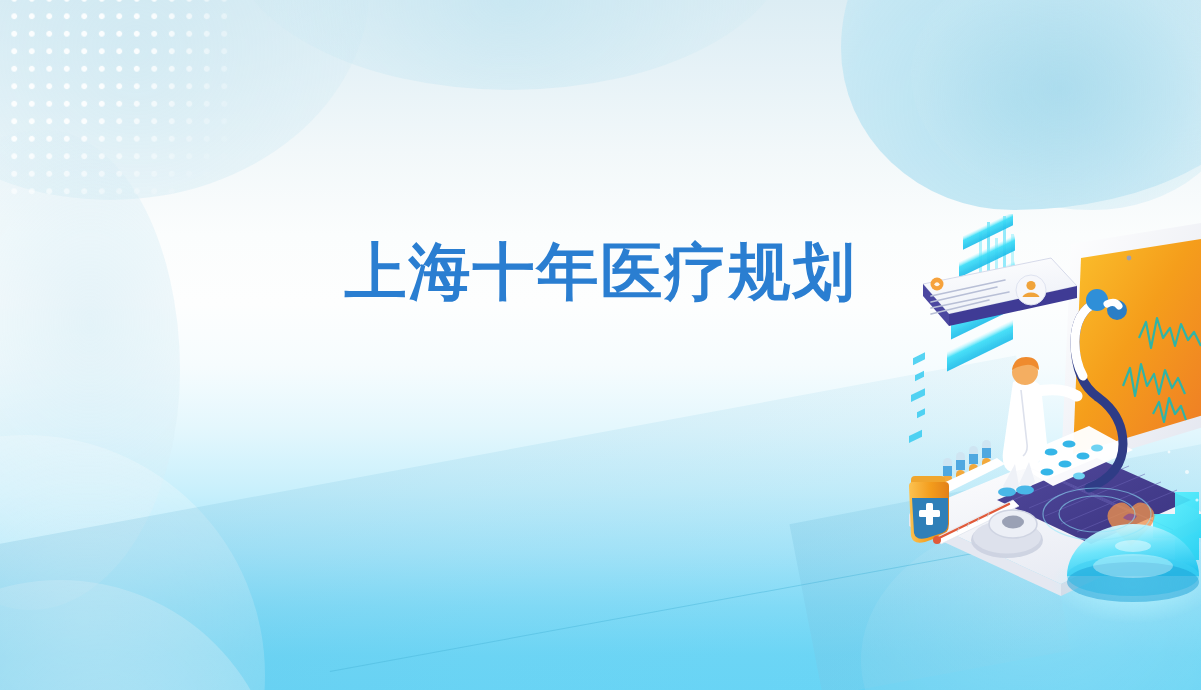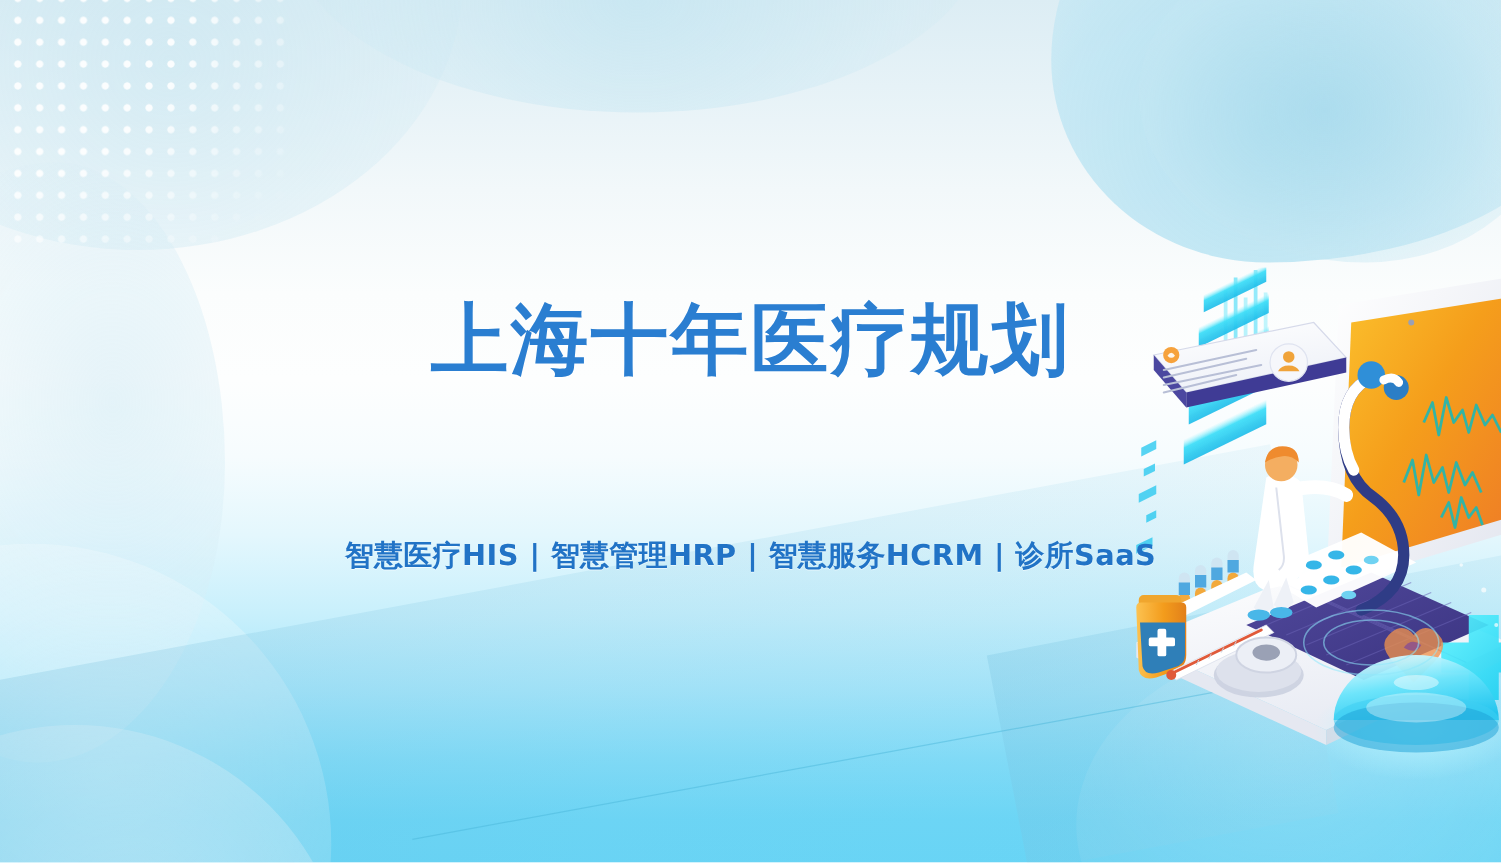--- a/index.html
+++ b/index.html
@@ -396,16 +396,15 @@
         <circle cx="268" cy="238" r="1.4"></circle>
         <circle cx="296" cy="286" r="1.6"></circle>
       </g>
     </svg>
   </div>
 
   <div class="text-block">
     <h1 class="headline">
       <span class="l1">上海十年医疗规划</span>
     </h1>
-    <div class="subline">智慧医疗HIS | 智慧管理HRP | 智慧服务HCRM |  诊所SaaS</div>
   </div>
 
 </div>
 
 </body></html>

